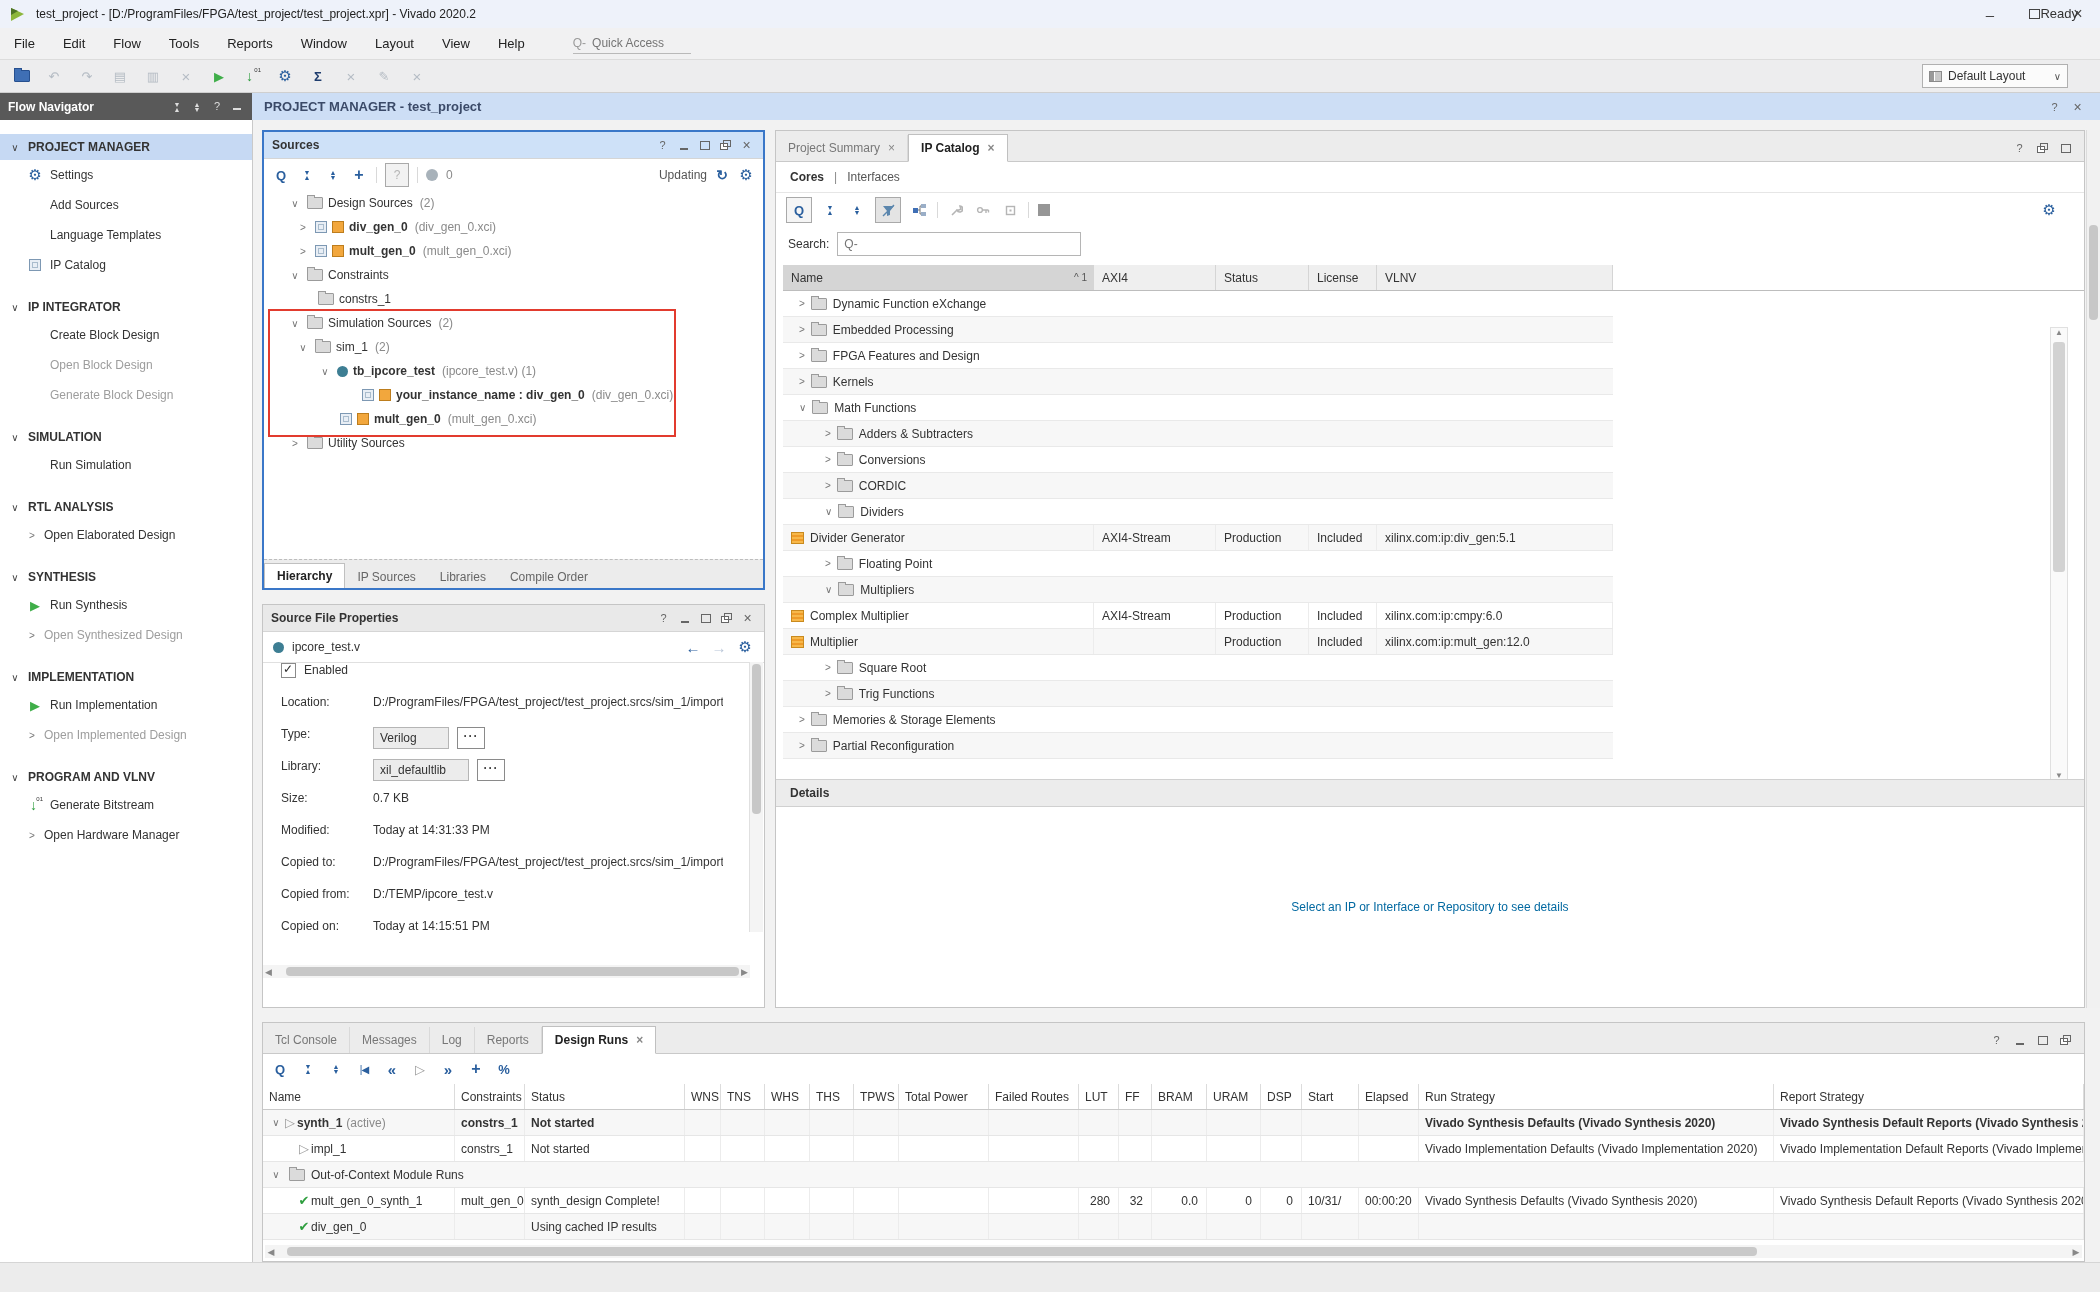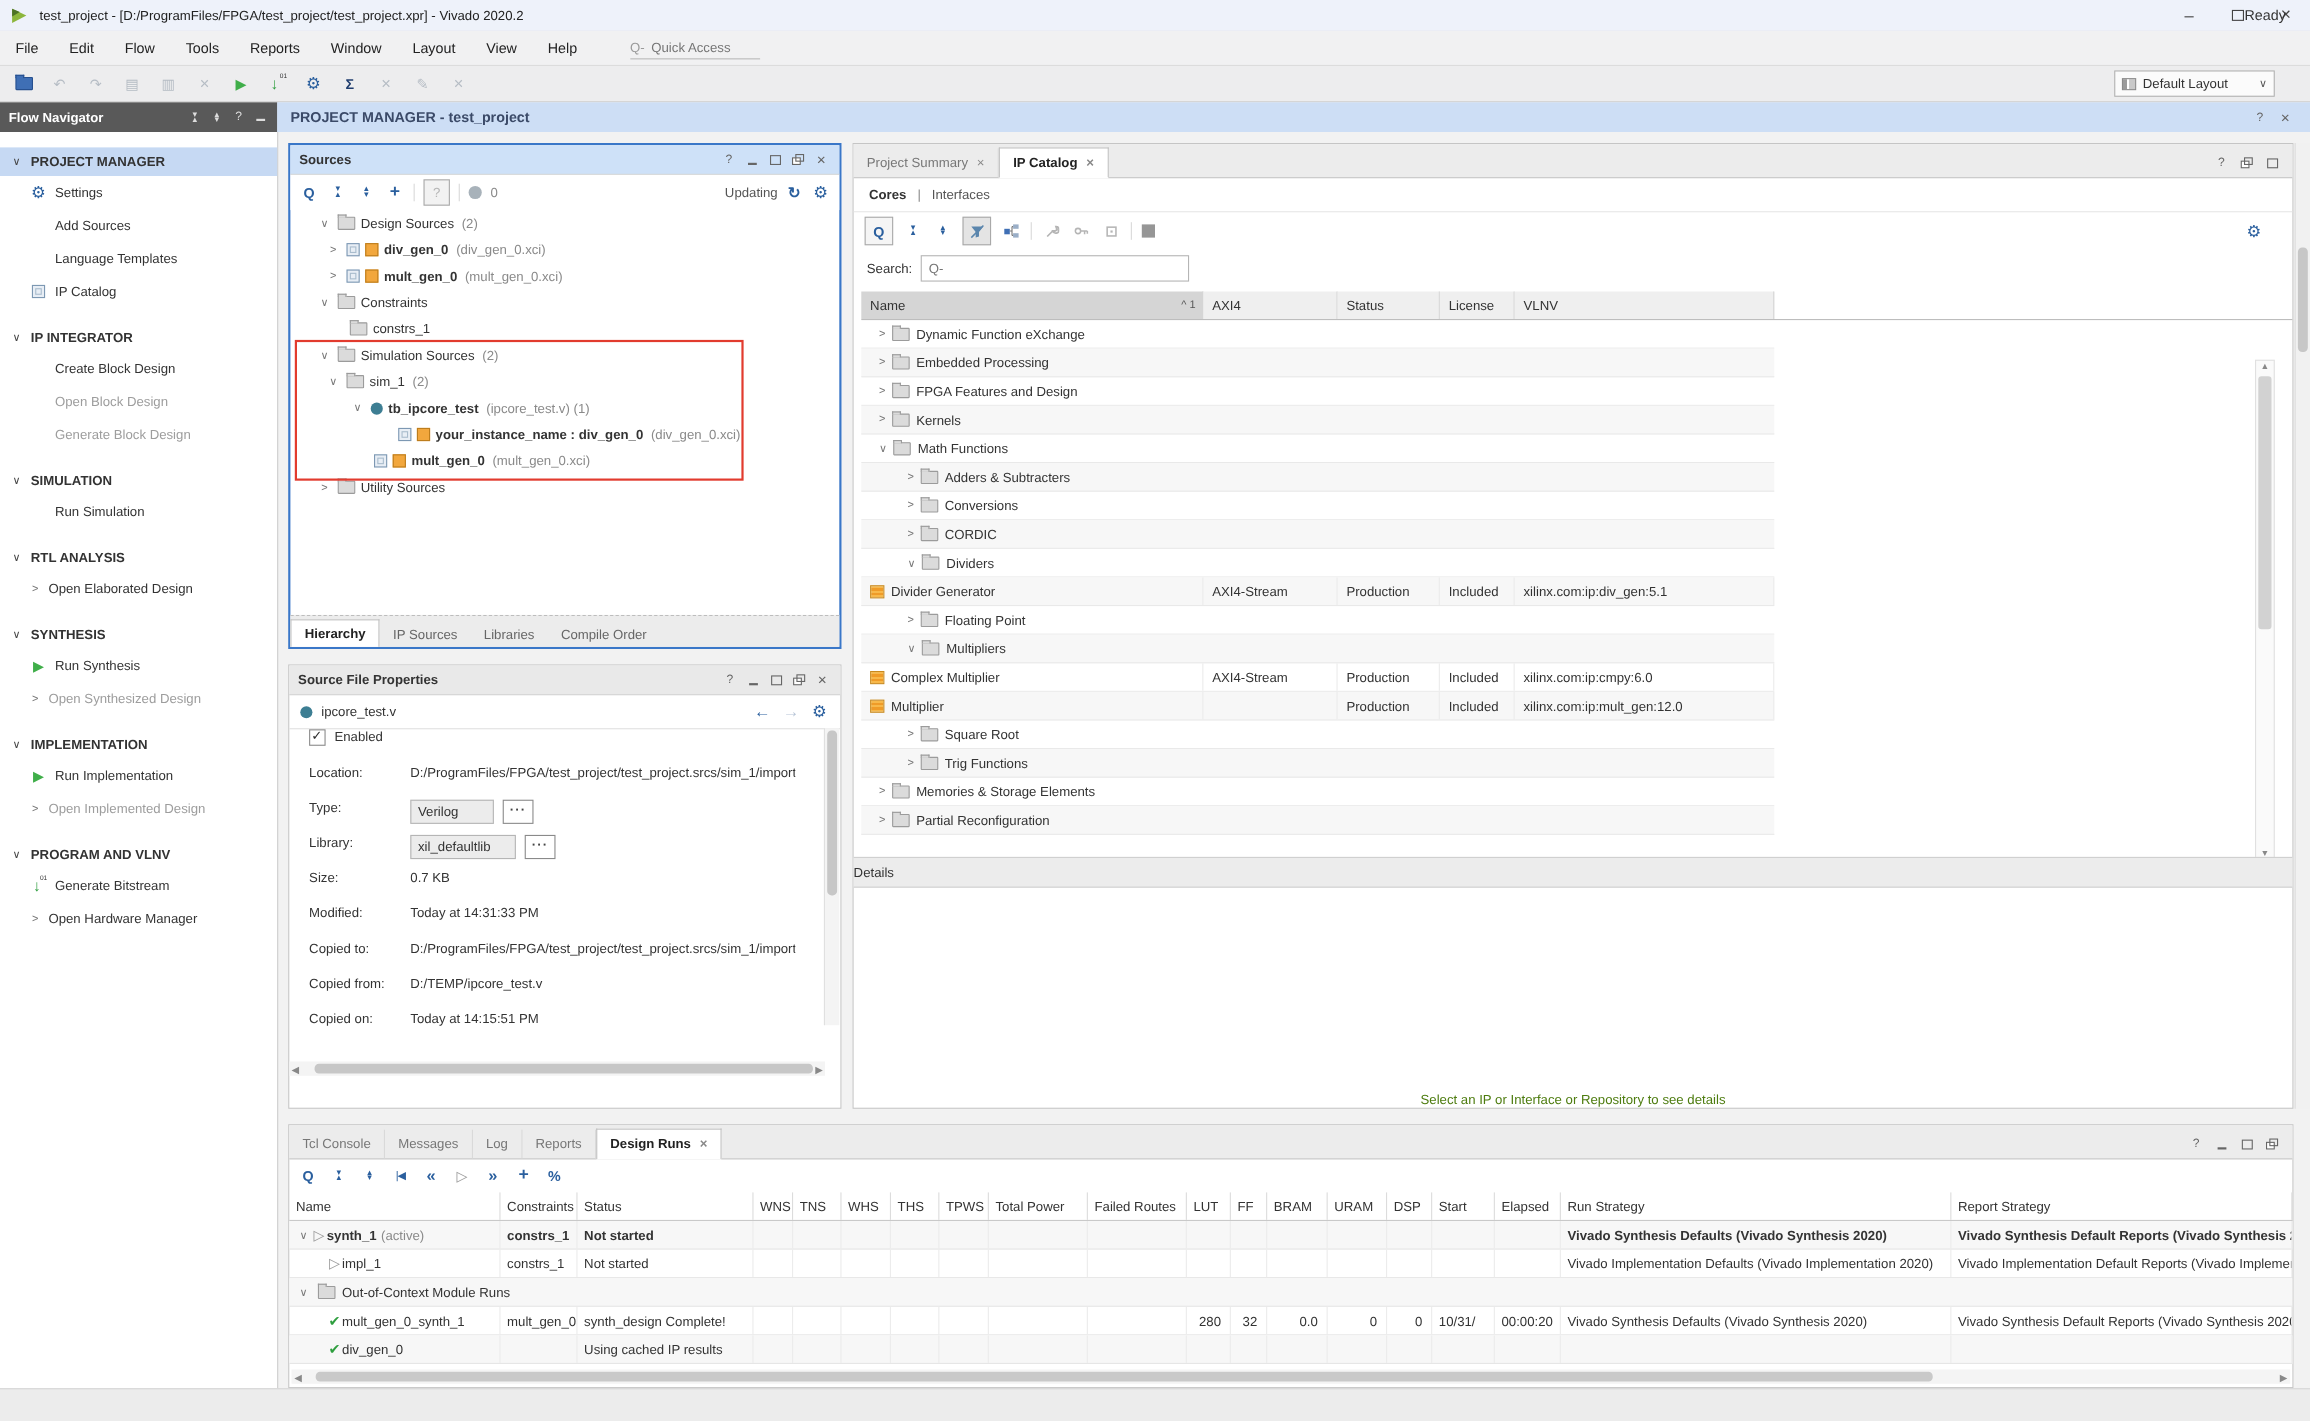--- a/index.html
+++ b/index.html
@@ -162,22 +162,22 @@
   .ipgrid{display:grid;grid-template-columns:311px 122px 93px 68px 236px;height:25px;border-bottom:1px solid #e9e9e9;align-items:center}
   .ipgrid:nth-child(even){background:#f7f7f7}
   .ipgrid .c{height:25px;display:flex;align-items:center;border-right:1px solid #ececec;padding-left:8px;color:#333}
   .ipgrid .c.first{gap:6px}
   .ilvl1{padding-left:16px}.ilvl2{padding-left:42px}.ilvl3{padding-left:68px}
   #ip-vscroll{position:absolute;right:16px;top:196px;width:16px;height:452px;border:1px solid #e0e0e0;background:#fafafa}
   #ip-vscroll .up{position:absolute;top:0;left:0;right:0;text-align:center;color:#888;font-size:8px}
   #ip-vscroll .dn{position:absolute;bottom:0;left:0;right:0;text-align:center;color:#888;font-size:8px}
   #ip-vscroll .thumb{position:absolute;left:2px;right:2px;top:14px;height:230px;background:#d2d2d2;border-radius:3px}
   #details-bar{position:absolute;left:0;right:0;top:648px;height:26px;background:#ececec;border-top:1px solid #d0d0d0;border-bottom:1px solid #d0d0d0;display:flex;align-items:center}
-  #details-bar .t{font-weight:normal}
-  #details-body{position:absolute;left:0;right:0;top:675px;bottom:0;display:flex;align-items:flex-end;justify-content:center;color:#4d7c0f}
+  #details-bar .t{margin-left:14px;font-weight:bold}
+  #details-body{position:absolute;left:0;right:0;top:675px;bottom:0;display:flex;align-items:center;justify-content:center;color:#0369a1}
 
   
   #bottompanel{left:262px;top:1022px;width:1823px;height:240px}
   #bp-tabs{height:30px;background:#ececec;border-bottom:1px solid #c9c9c9;display:flex;align-items:flex-end}
   #bp-toolbar{height:30px;display:flex;align-items:center;gap:10px;padding-left:8px}
   .drgrid{display:grid;grid-template-columns:192px 70px 160px 36px 44px 45px 44px 45px 90px 90px 40px 33px 55px 54px 41px 57px 60px 355px minmax(0,1fr);align-items:center;height:25px;border-bottom:1px solid #e6e6e6}
   .drgrid .c{height:25px;display:flex;align-items:center;border-right:1px solid #ececec;padding-left:6px;overflow:hidden;white-space:nowrap}
   .drgrid .c.num{justify-content:flex-end;padding-right:8px;padding-left:2px}
   .drgrid.hdr{border-bottom:1px solid #c9c9c9}
   .drgrid.hdr .c{color:#333;border-right:1px solid #dcdcdc}

